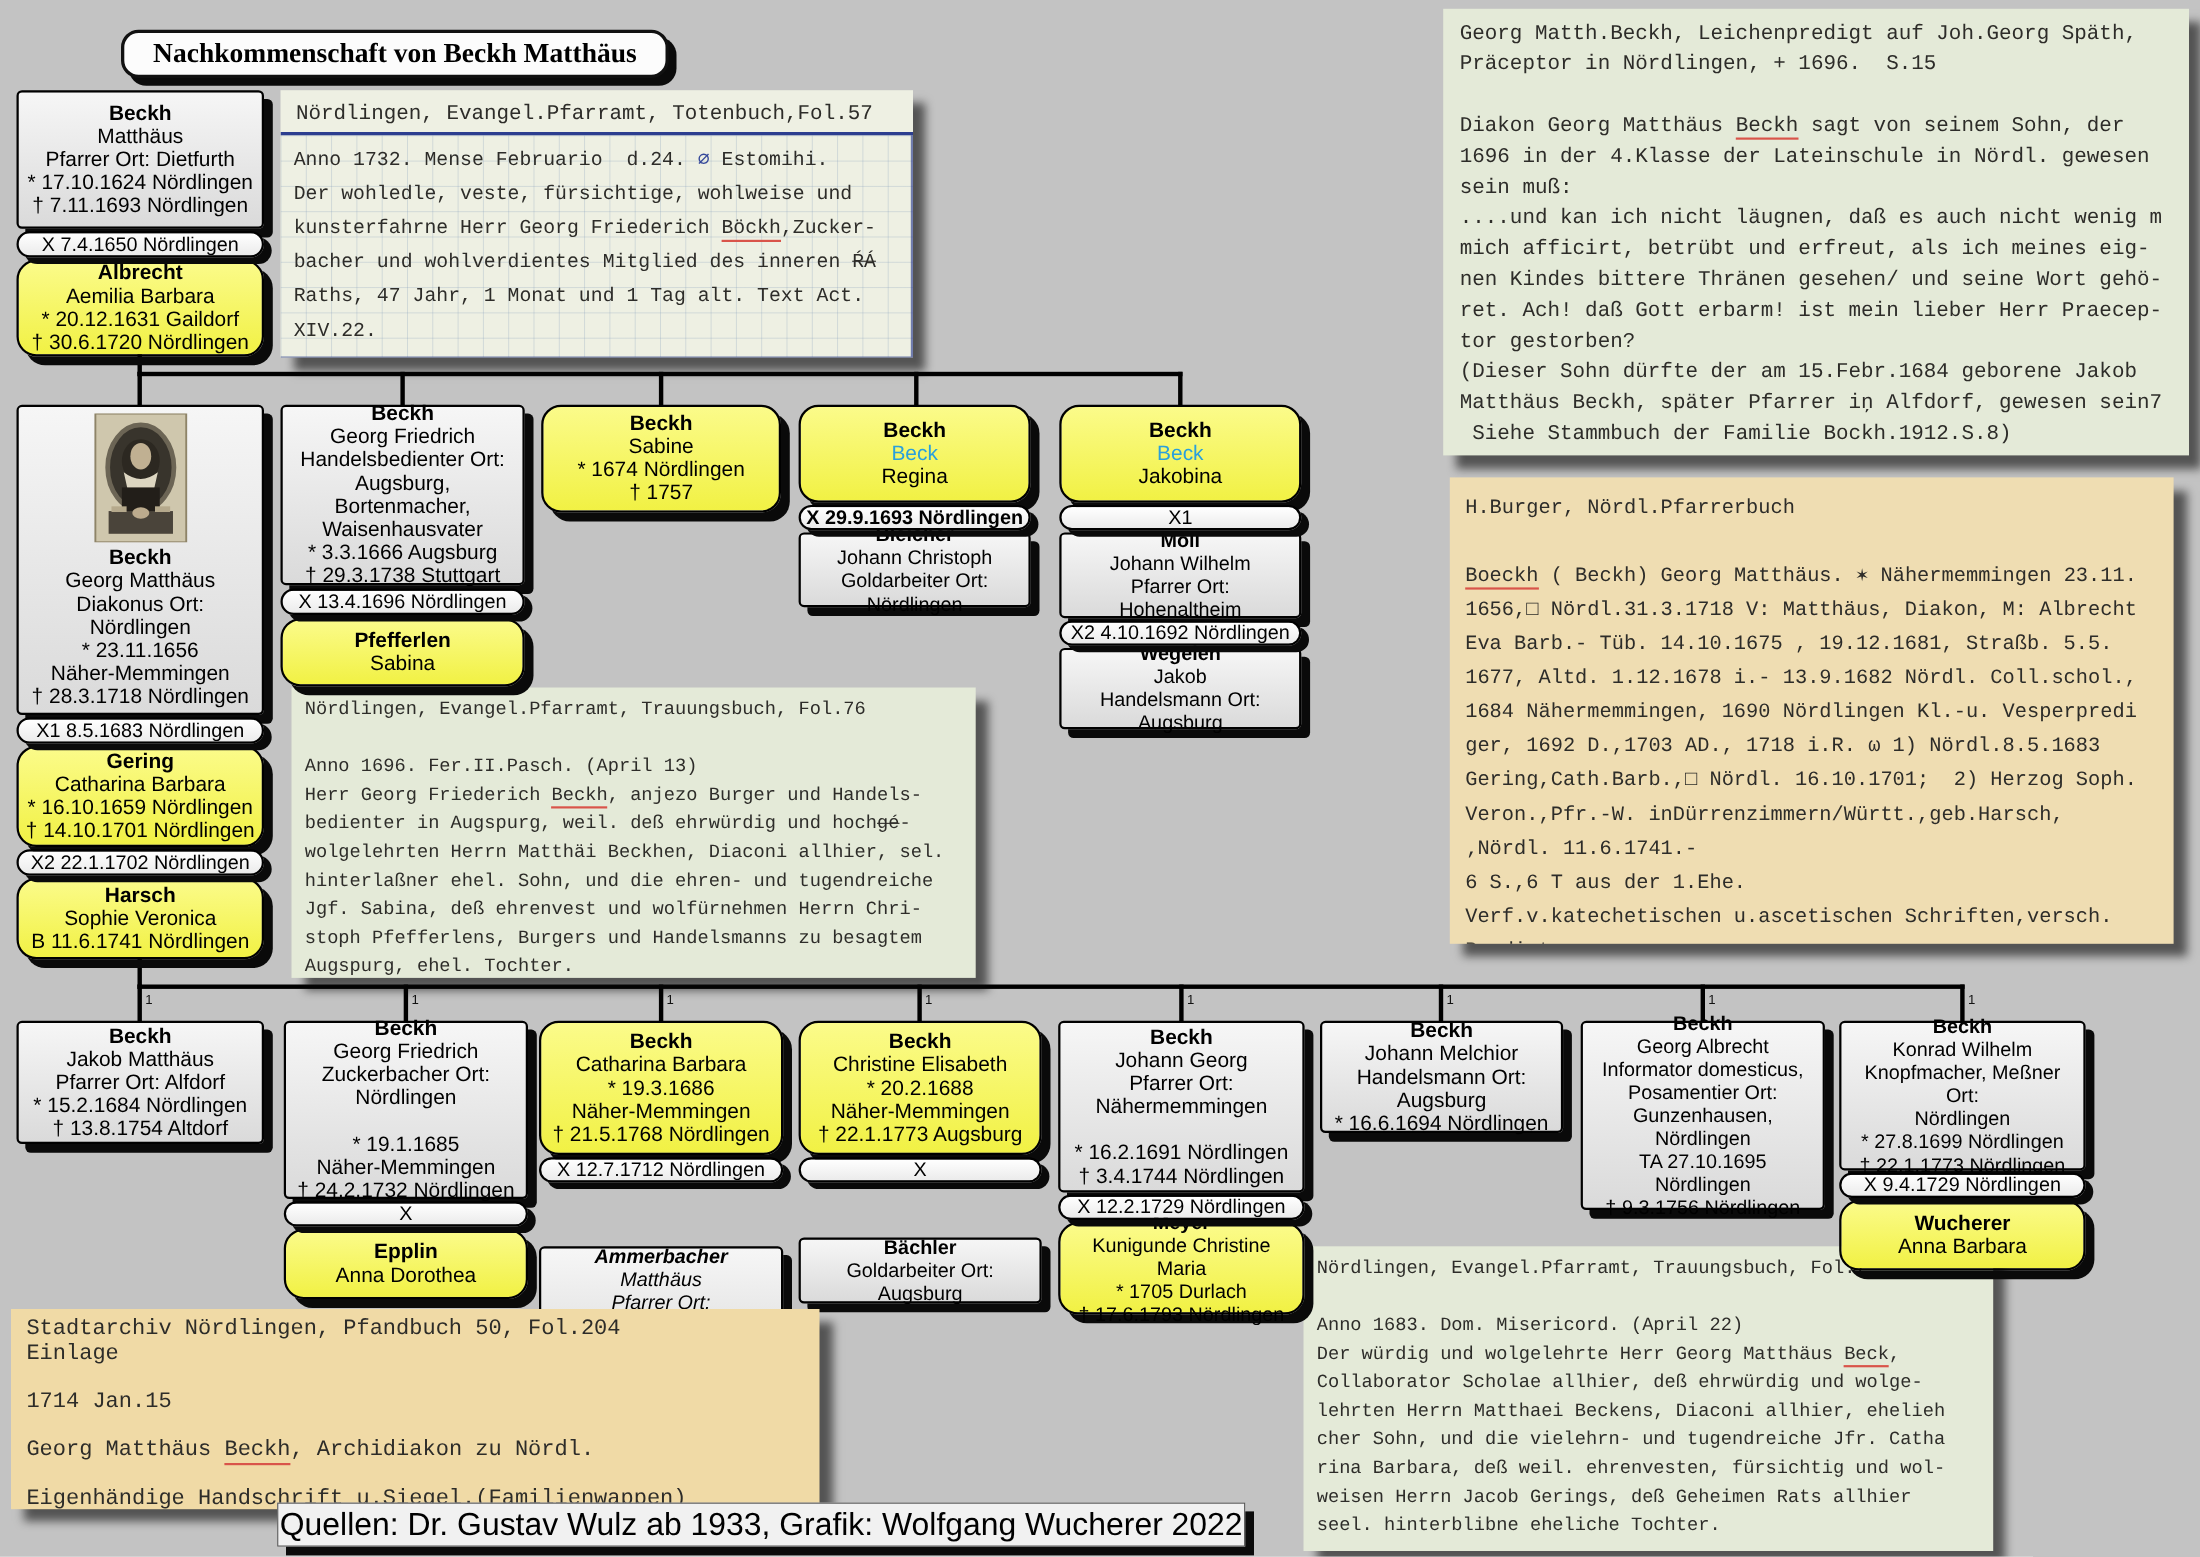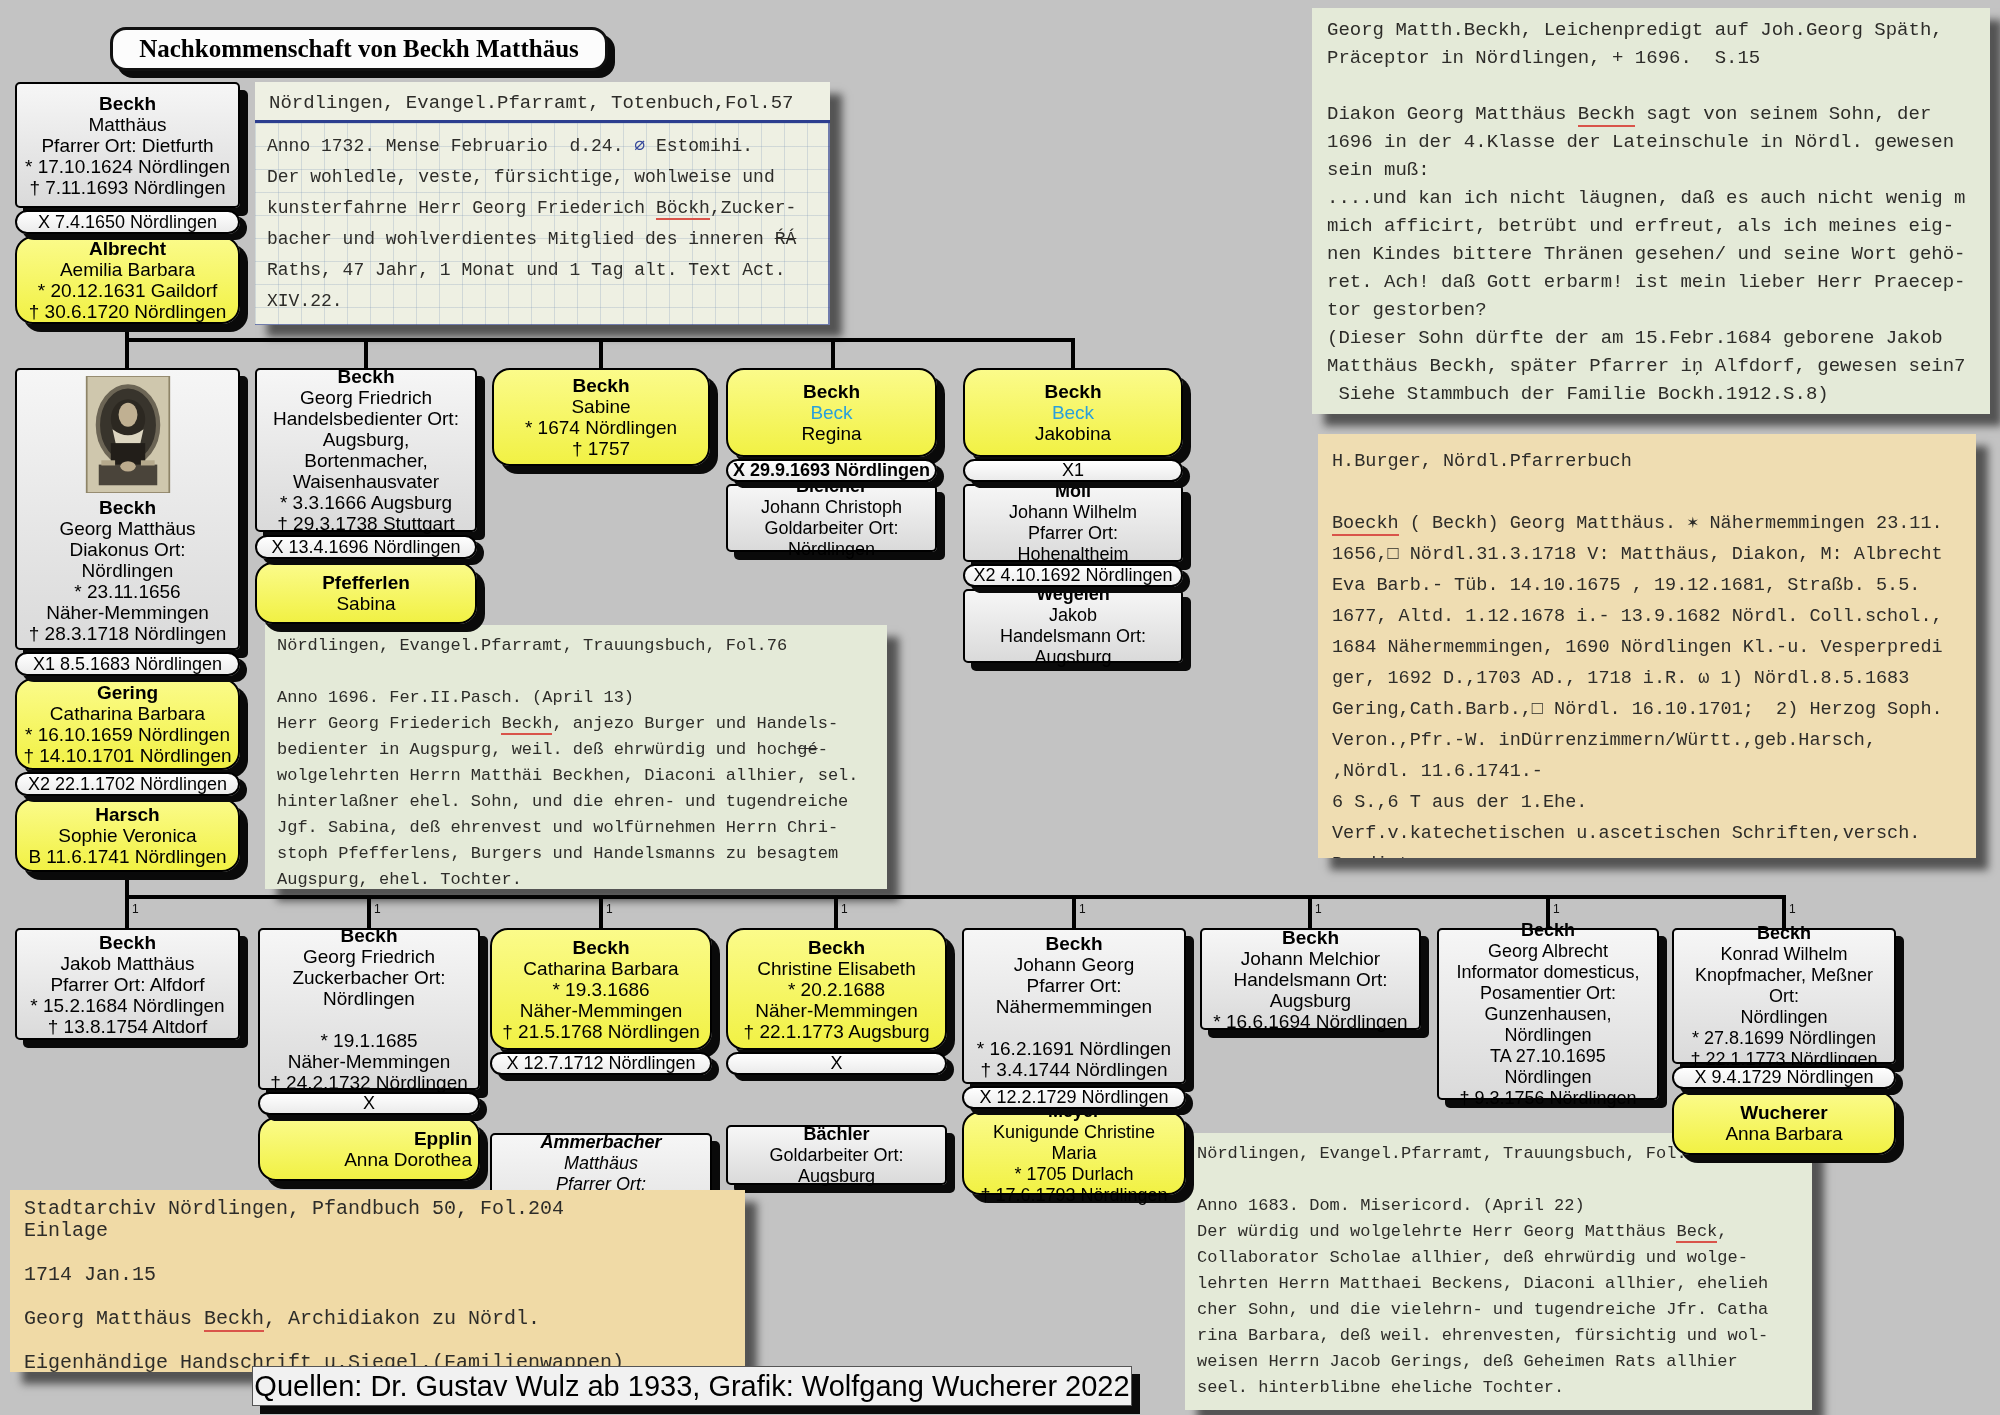--- a/index.html
+++ b/index.html
@@ -184,21 +184,21 @@
   <div class="card" style="left:258px;top:928px;width:222px;height:162px;">
     <div class="name">Beckh</div>
     <div class="sub">Georg Friedrich
 Zuckerbacher Ort: Nördlingen
 
 * 19.1.1685
 Näher-Memmingen
 † 24.2.1732 Nördlingen</div>
   </div>
   <div class="pill" style="left:258px;top:1092px;width:222px;height:23px;">X</div>
-  <div class="card yellow" style="left:258px;top:1117px;width:222px;height:64px;align-items:flex-end;">
+  <div class="card yellow" style="left:258px;top:1117px;width:222px;height:64px;">
     <div class="name">Epplin</div>
     <div class="sub">Anna Dorothea</div>
   </div>
 
   <div class="card yellow" style="left:490px;top:928px;width:222px;height:122px;">
     <div class="name">Beckh</div>
     <div class="sub">Catharina Barbara
 * 19.3.1686
 Näher-Memmingen
 † 21.5.1768 Nördlingen</div>

